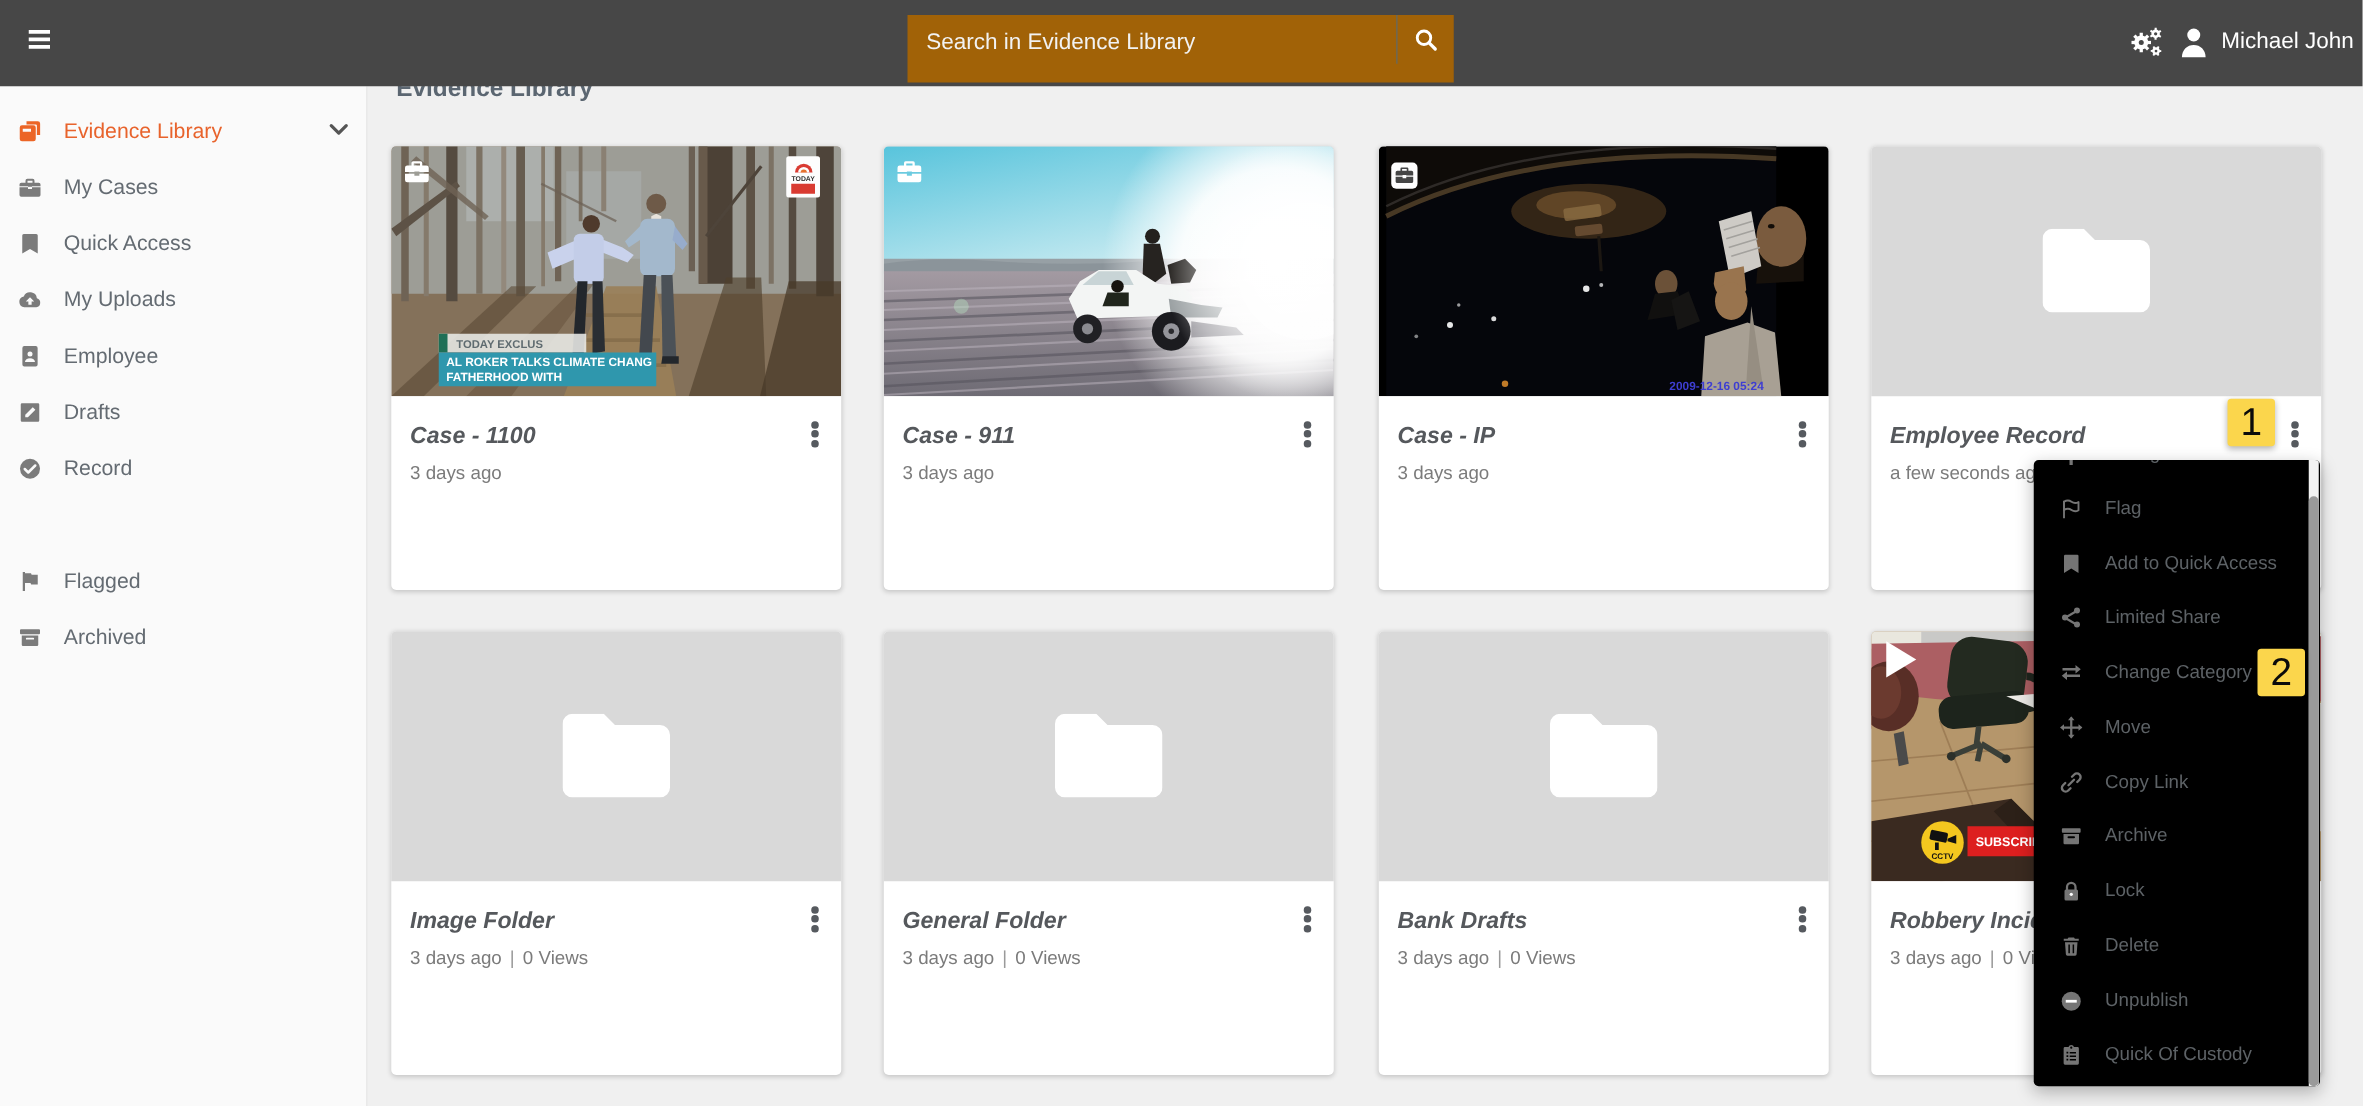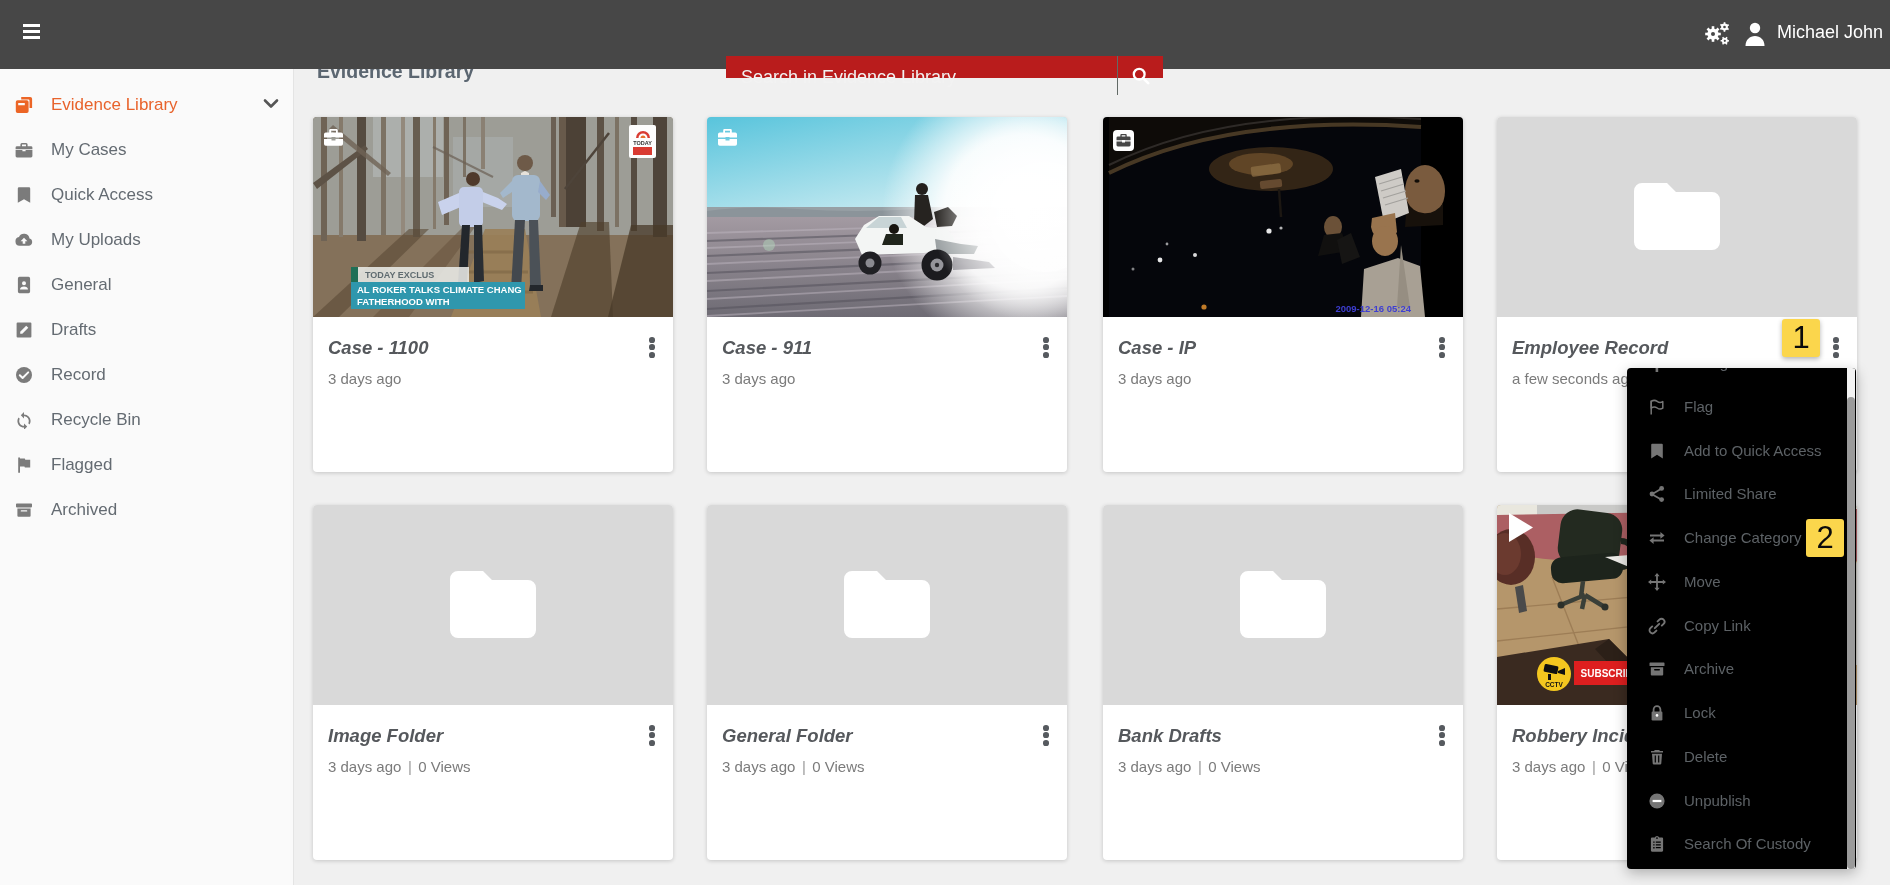--- a/index.html
+++ b/index.html
@@ -1,21 +1,21 @@
 <!DOCTYPE html>
 <html><head>
 <meta charset="utf-8">
 <style>
   * { margin:0; padding:0; box-sizing:border-box; }
   html,body { width:1890px; height:885px; overflow:hidden; font-family:"Liberation Sans", sans-serif; background:#f0f0f0; }
   
   #topbar { position:absolute; left:0; top:0; width:1890px; height:69px; background:#474747; z-index:50; }
   #burger { position:absolute; left:23px; top:24px; width:17px; height:17px; }
   #burger div { height:3px; background:#fff; margin-bottom:3.2px; }
-  #search { position:absolute; left:726px; top:12px; width:437px; height:22px; background:#b91c1c;margin-top:44px; }
+  #search { position:absolute; left:726px; top:12px; width:437px; height:54px; background:#a16207; }
   #search .ph { position:absolute; left:15px; top:11px; font-size:18px; color:#f2f2f2; }
   #search .btn { position:absolute; right:0; top:0; width:46px; height:39px; border-left:1px solid #626a66; }
   #search .btn svg { position:absolute; left:13px; top:10px; }
   #gears { position:absolute; left:1702px; top:20px; }
   #person { position:absolute; left:1742px; top:20px; }
   #uname { position:absolute; left:1777px; top:22px; font-size:18px; color:#fff; }
   
   #sidebar { position:absolute; left:0; top:69px; width:294px; height:816px; background:#fafafa; border-right:1px solid #e4e4e4; z-index:10; }
   .sitem { position:absolute; left:0; width:293px; height:45px; }
   .sitem .ic { position:absolute; left:15px; top:14px; width:18px; height:18px; }
@@ -497,41 +497,34 @@
   <div class="sitem" style="top:148px;">
     <svg class="ic" viewBox="0 0 18 18" fill="#7b7b7b">
       <path d="M14.5 7.6 a5.5 5.5 0 0 0 -10.5-1.5 A4.4 4.4 0 0 0 4.5 14.8 h9.6 a3.7 3.7 0 0 0 0.4-7.2 z M10.3 10.2 v2.6 H7.7 v-2.6 H5.6 L9 6.8 l3.4 3.4 z" fill-rule="evenodd"></path>
     </svg>
     <div class="tx">My Uploads</div>
   </div>
   <div class="sitem" style="top:193px;">
     <svg class="ic" viewBox="0 0 18 18" fill="#7b7b7b">
       <path d="M4.5 0.8 h9 a1.6 1.6 0 0 1 1.6 1.6 v13.2 a1.6 1.6 0 0 1 -1.6 1.6 h-9 a1.6 1.6 0 0 1 -1.6-1.6 V2.4 a1.6 1.6 0 0 1 1.6-1.6 z M9 5.2 a2 2 0 1 0 0 4 a2 2 0 0 0 0-4 z M5 13.6 c0-1.9 1.8-3 4-3 s4 1.1 4 3 z" fill-rule="evenodd"></path>
     </svg>
-    <div class="tx">General</div>
+    <div class="tx">Employee</div>
   </div>
   <div class="sitem" style="top:238px;">
     <svg class="ic" viewBox="0 0 18 18" fill="#7b7b7b">
       <path d="M2.6 1.6 h12.8 a1 1 0 0 1 1 1 v12.8 a1 1 0 0 1 -1 1 H2.6 a1 1 0 0 1 -1-1 V2.6 a1 1 0 0 1 1-1 z M5.2 10.7 V12.8 h2.1 l6-6 L11.2 4.7 z" fill-rule="evenodd"></path>
     </svg>
     <div class="tx">Drafts</div>
   </div>
   <div class="sitem" style="top:283px;">
     <svg class="ic" viewBox="0 0 18 18">
       <circle cx="9" cy="9" r="8" fill="#7b7b7b"></circle>
       <path d="M4.8 9.2 L7.6 12 L13.2 6.4" fill="none" stroke="#fafafa" stroke-width="2" stroke-linecap="round" stroke-linejoin="round"></path>
     </svg>
     <div class="tx">Record</div>
-  </div>
-  <div class="sitem" style="top:328px;">
-    <svg class="ic" viewBox="0 0 18 18" fill="#7b7b7b">
-      <path d="M9 3.4 V1 L5.8 4.2 9 7.4 V5.2 c2.65 0 4.8 2.15 4.8 4.8 0 0.8-0.2 1.55-0.55 2.2 l1.3 1.3 C15.25 12.5 15.6 11.3 15.6 10 15.6 6.35 12.65 3.4 9 3.4 z"></path>
-      <path d="M9 14.8 c-2.65 0-4.8-2.15-4.8-4.8 0-0.8 0.2-1.55 0.55-2.2 L3.45 6.5 C2.75 7.5 2.4 8.7 2.4 10 c0 3.65 2.95 6.6 6.6 6.6 V18.8 L12.2 15.6 9 12.4 z"></path>
-    </svg>
-    <div class="tx">Recycle Bin</div>
   </div>
   <div class="sitem" style="top:373px;">
     <svg class="ic" viewBox="0 0 18 18" fill="#7b7b7b">
       <path d="M3.2 1.6 v15.2 h1.8 V10.4 h4.4 l0.5 1.2 h5.3 V3.8 h-4.9 L9.8 2.6 H5 V1.6 z"></path>
     </svg>
     <div class="tx">Flagged</div>
   </div>
   <div class="sitem" style="top:418px;">
     <svg class="ic" viewBox="0 0 18 18" fill="#7b7b7b">
       <path d="M1.8 2.4 h14.4 a0.8 0.8 0 0 1 0.8 0.8 v2.4 a0.8 0.8 0 0 1 -0.8 0.8 H1.8 A0.8 0.8 0 0 1 1 5.6 V3.2 a0.8 0.8 0 0 1 0.8-0.8 z"></path>
@@ -619,20 +612,20 @@
     <svg class="mic" viewBox="0 0 18 18">
       <circle cx="9" cy="9" r="7.6" fill="#757575"></circle>
       <rect x="4.6" y="7.9" width="8.8" height="2.2" fill="#fff"></rect>
     </svg>
     <div class="mtx">Unpublish</div>
   </div>
   <div class="mitem" style="top:454px;">
     <svg class="mic" viewBox="0 0 18 18" fill="#757575">
       <path d="M4 2.6 h2.8 a2.3 2.3 0 0 1 4.4 0 H14 a1.1 1.1 0 0 1 1.1 1.1 V15.6 a1.1 1.1 0 0 1 -1.1 1.1 H4 a1.1 1.1 0 0 1 -1.1-1.1 V3.7 A1.1 1.1 0 0 1 4 2.6 z M9 2.2 a0.9 0.9 0 1 0 0 1.8 0.9 0.9 0 0 0 0-1.8 z M5.2 6.4 v1.4 h1.4 V6.4 z M7.8 6.5 v1.2 h5 V6.5 z M5.2 9.2 v1.4 h1.4 V9.2 z M7.8 9.3 v1.2 h5 V9.3 z M5.2 12 v1.4 h1.4 V12 z M7.8 12.1 v1.2 h5 V12.1 z" fill-rule="evenodd"></path>
     </svg>
-    <div class="mtx">Search Of Custody</div>
+    <div class="mtx">Quick Of Custody</div>
   </div>
   <div id="mscroll"></div>
   <div id="mthumb"></div>
 </div>
 
 <div class="badge" style="left:1782px; top:319px;">1</div>
 <div class="badge" style="left:1806px; top:519px;">2</div>
 
 </body></html>

